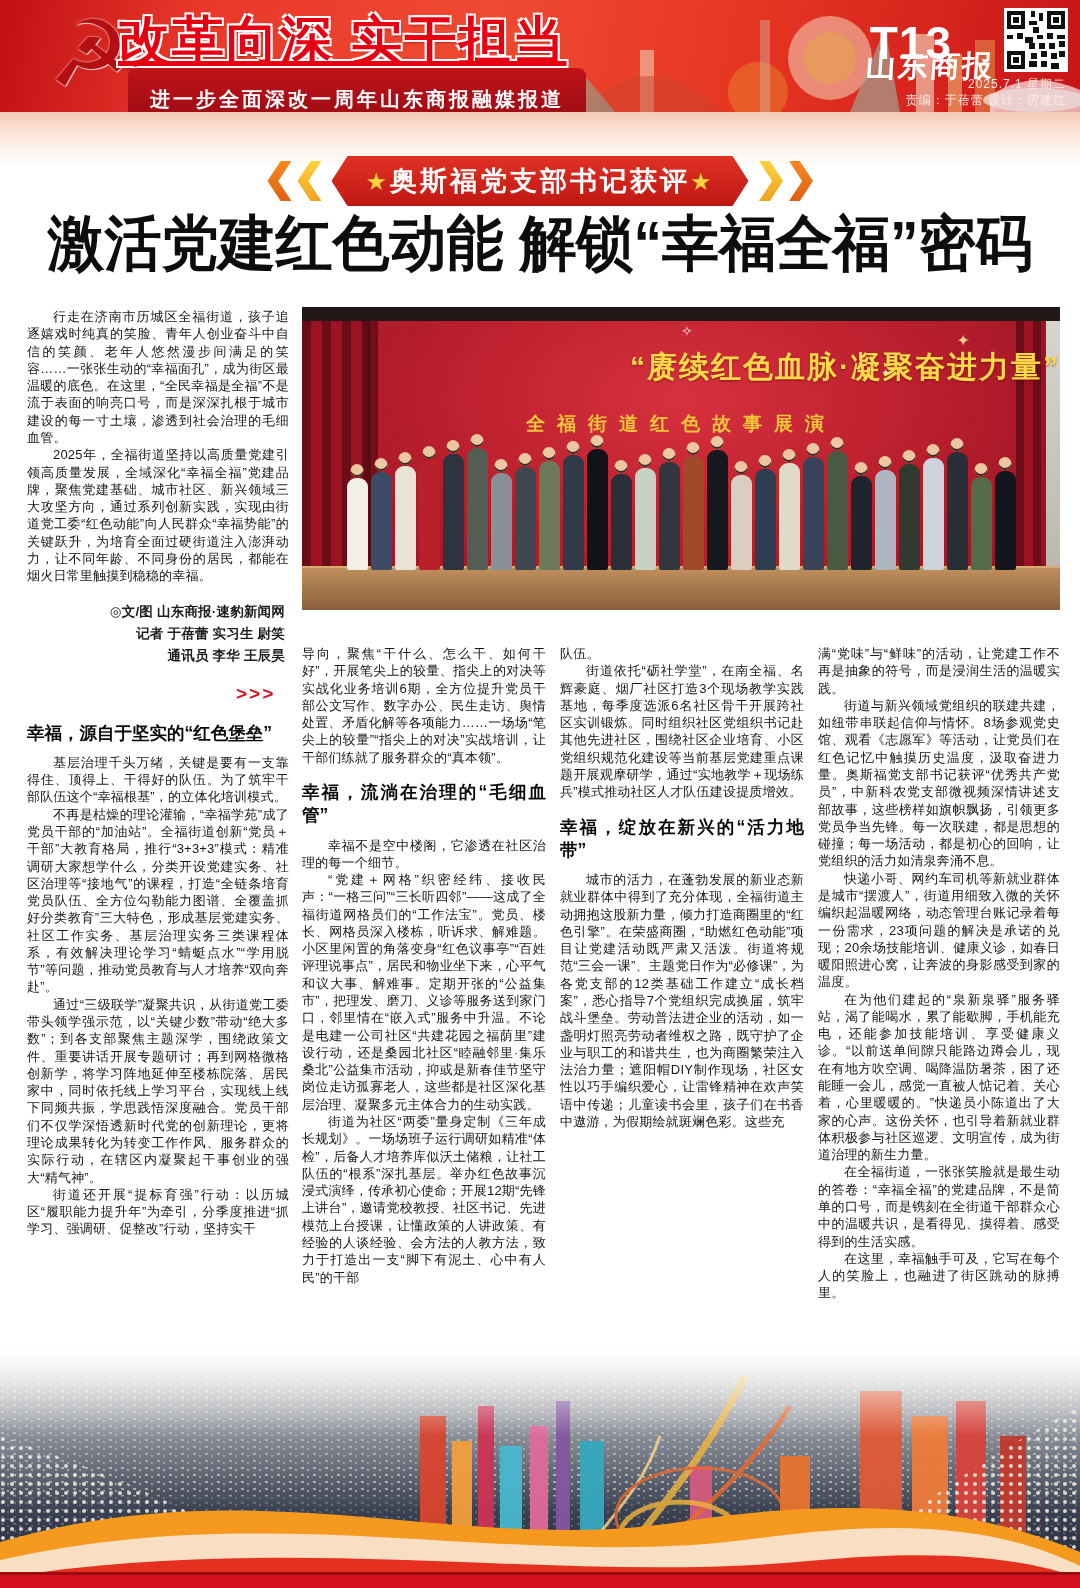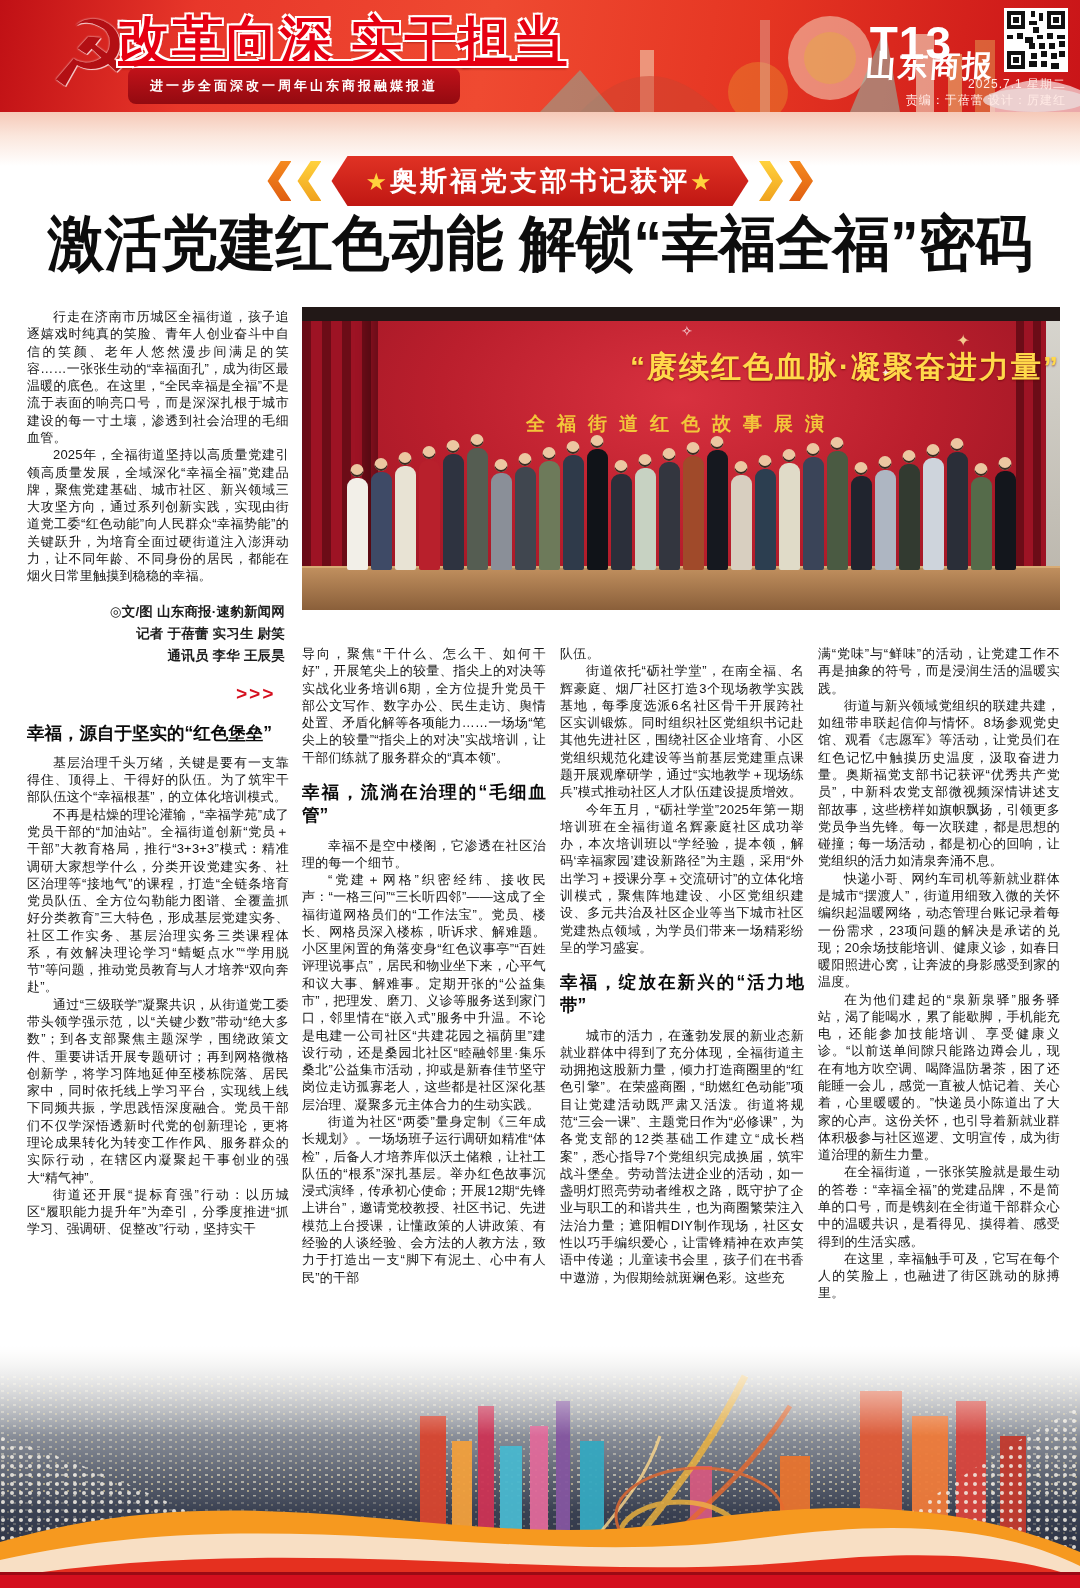--- a/index.html
+++ b/index.html
@@ -9,21 +9,21 @@
 
   
   .banner { position:absolute; left:0; top:0; width:1080px; height:112px;
     background:linear-gradient(100deg,#c01015 0%,#e8372a 18%,#ef4a31 45%,#e53522 70%,#c91418 100%); overflow:hidden; }
   .banner-skyline { position:absolute; right:0; top:0; height:112px; opacity:.9; }
   .emblem { position:absolute; left:48px; top:2px; font-size:92px; line-height:104px; color:#b30f14;
     text-shadow:0 0 2px #fff,1px 1px 0 #ffffffaa; }
   .slogan { position:absolute; left:118px; top:6px; font-size:52px; font-weight:900; letter-spacing:2px; color:#e60012;
     text-shadow:-2px -2px 0 #fff,2px -2px 0 #fff,-2px 2px 0 #fff,2px 2px 0 #fff,0 3px 2px rgba(120,0,0,.45); white-space:nowrap;text-decoration:underline; }
   .slogan-sub { position:absolute; left:128px; top:68px; background:linear-gradient(#c2121a,#930a10); color:#fff;
-    font-size:13px; font-weight:700; letter-spacing:3px; padding:9px 22px; border-radius:8px; white-space:nowrap; }
+    font-size:20px; font-weight:700; letter-spacing:3px; padding:18px 22px; border-radius:8px; white-space:nowrap; }
   .page-no { position:absolute; right:128px; top:16px; font-size:46px; font-weight:900; color:#fff; letter-spacing:1px; }
   .paper-name { position:absolute; right:86px; top:46px; font-size:30px; font-weight:900; color:#fff; letter-spacing:2px;
     transform:skewX(-4deg); white-space:nowrap; }
   .qr { position:absolute; right:12px; top:8px; width:64px; height:64px; background:#fff; padding:3px; }
   .dateline { position:absolute; right:14px; top:76px; width:300px; text-align:right; font-size:12px; color:#ffe9e4; letter-spacing:1px; }
   .credits { position:absolute; right:14px; top:92px; width:300px; text-align:right; font-size:12px; color:#ffe9e4; letter-spacing:1px; }
 
   .banner-fade { position:absolute; left:0; top:112px; width:1080px; height:54px;
     background:linear-gradient(#f6c9b8 0%,#fbe7dd 45%,#ffffff 100%); }
 
@@ -197,21 +197,20 @@
     <p class="cont">导向，聚焦“干什么、怎么干、如何干好”，开展笔尖上的较量、指尖上的对决等实战化业务培训6期，全方位提升党员干部公文写作、数字办公、民生走访、舆情处置、矛盾化解等各项能力……一场场“笔尖上的较量”“指尖上的对决”实战培训，让干部们练就了服务群众的“真本领”。</p>
     <h2 class="sec-h">幸福，流淌在治理的“毛细血管”</h2>
     <p>幸福不是空中楼阁，它渗透在社区治理的每一个细节。</p>
     <p>“党建＋网格”织密经纬、接收民声：“一格三问”“三长听四邻”——这成了全福街道网格员们的“工作法宝”。党员、楼长、网格员深入楼栋，听诉求、解难题。小区里闲置的角落变身“红色议事亭”“百姓评理说事点”，居民和物业坐下来，心平气和议大事、解难事。定期开张的“公益集市”，把理发、磨刀、义诊等服务送到家门口，邻里情在“嵌入式”服务中升温。不论是电建一公司社区“共建花园之福荫里”建设行动，还是桑园北社区“睦融邻里·集乐桑北”公益集市活动，抑或是新春佳节坚守岗位走访孤寡老人，这些都是社区深化基层治理、凝聚多元主体合力的生动实践。</p>
     <p>街道为社区“两委”量身定制《三年成长规划》。一场场班子运行调研如精准“体检”，后备人才培养库似沃土储粮，让社工队伍的“根系”深扎基层。举办红色故事沉浸式演绎，传承初心使命；开展12期“先锋上讲台”，邀请党校教授、社区书记、先进模范上台授课，让懂政策的人讲政策、有经验的人谈经验、会方法的人教方法，致力于打造出一支“脚下有泥土、心中有人民”的干部</p>
   </div>
 
   <div class="col col3">
     <p class="cont">队伍。</p>
     <p>街道依托“砺社学堂”，在南全福、名辉豪庭、烟厂社区打造3个现场教学实践基地，每季度选派6名社区骨干开展跨社区实训锻炼。同时组织社区党组织书记赴其他先进社区，围绕社区企业培育、小区党组织规范化建设等当前基层党建重点课题开展观摩研学，通过“实地教学＋现场练兵”模式推动社区人才队伍建设提质增效。</p>
-    <p>今年五月，“砺社学堂”2025年第一期培训班在全福街道名辉豪庭社区成功举办，本次培训班以“学经验，提本领，解码‘幸福家园’建设新路径”为主题，采用“外出学习＋授课分享＋交流研讨”的立体化培训模式，聚焦阵地建设、小区党组织建设、多元共治及社区企业等当下城市社区党建热点领域，为学员们带来一场精彩纷呈的学习盛宴。</p>
     <h2 class="sec-h">幸福，绽放在新兴的“活力地带”</h2>
     <p>城市的活力，在蓬勃发展的新业态新就业群体中得到了充分体现，全福街道主动拥抱这股新力量，倾力打造商圈里的“红色引擎”。在荣盛商圈，“助燃红色动能”项目让党建活动既严肃又活泼。街道将规范“三会一课”、主题党日作为“必修课”，为各党支部的12类基础工作建立“成长档案”，悉心指导7个党组织完成换届，筑牢战斗堡垒。劳动普法进企业的活动，如一盏明灯照亮劳动者维权之路，既守护了企业与职工的和谐共生，也为商圈繁荣注入法治力量；遮阳帽DIY制作现场，社区女性以巧手编织爱心，让雷锋精神在欢声笑语中传递；儿童读书会里，孩子们在书香中遨游，为假期绘就斑斓色彩。这些充</p>
   </div>
 
   <div class="col col4">
     <p class="cont">满“党味”与“鲜味”的活动，让党建工作不再是抽象的符号，而是浸润生活的温暖实践。</p>
     <p>街道与新兴领域党组织的联建共建，如纽带串联起信仰与情怀。8场参观党史馆、观看《志愿军》等活动，让党员们在红色记忆中触摸历史温度，汲取奋进力量。奥斯福党支部书记获评“优秀共产党员”，中新科农党支部微视频深情讲述支部故事，这些榜样如旗帜飘扬，引领更多党员争当先锋。每一次联建，都是思想的碰撞；每一场活动，都是初心的回响，让党组织的活力如清泉奔涌不息。</p>
     <p>快递小哥、网约车司机等新就业群体是城市“摆渡人”，街道用细致入微的关怀编织起温暖网络，动态管理台账记录着每一份需求，23项问题的解决是承诺的兑现；20余场技能培训、健康义诊，如春日暖阳照进心窝，让奔波的身影感受到家的温度。</p>
     <p>在为他们建起的“泉新泉驿”服务驿站，渴了能喝水，累了能歇脚，手机能充电，还能参加技能培训、享受健康义诊。“以前送单间隙只能路边蹲会儿，现在有地方吹空调、喝降温防暑茶，困了还能睡一会儿，感觉一直被人惦记着、关心着，心里暖暖的。”快递员小陈道出了大家的心声。这份关怀，也引导着新就业群体积极参与社区巡逻、文明宣传，成为街道治理的新生力量。</p>
     <p>在全福街道，一张张笑脸就是最生动的答卷：“幸福全福”的党建品牌，不是简单的口号，而是镌刻在全街道干部群众心中的温暖共识，是看得见、摸得着、感受得到的生活实感。</p>

